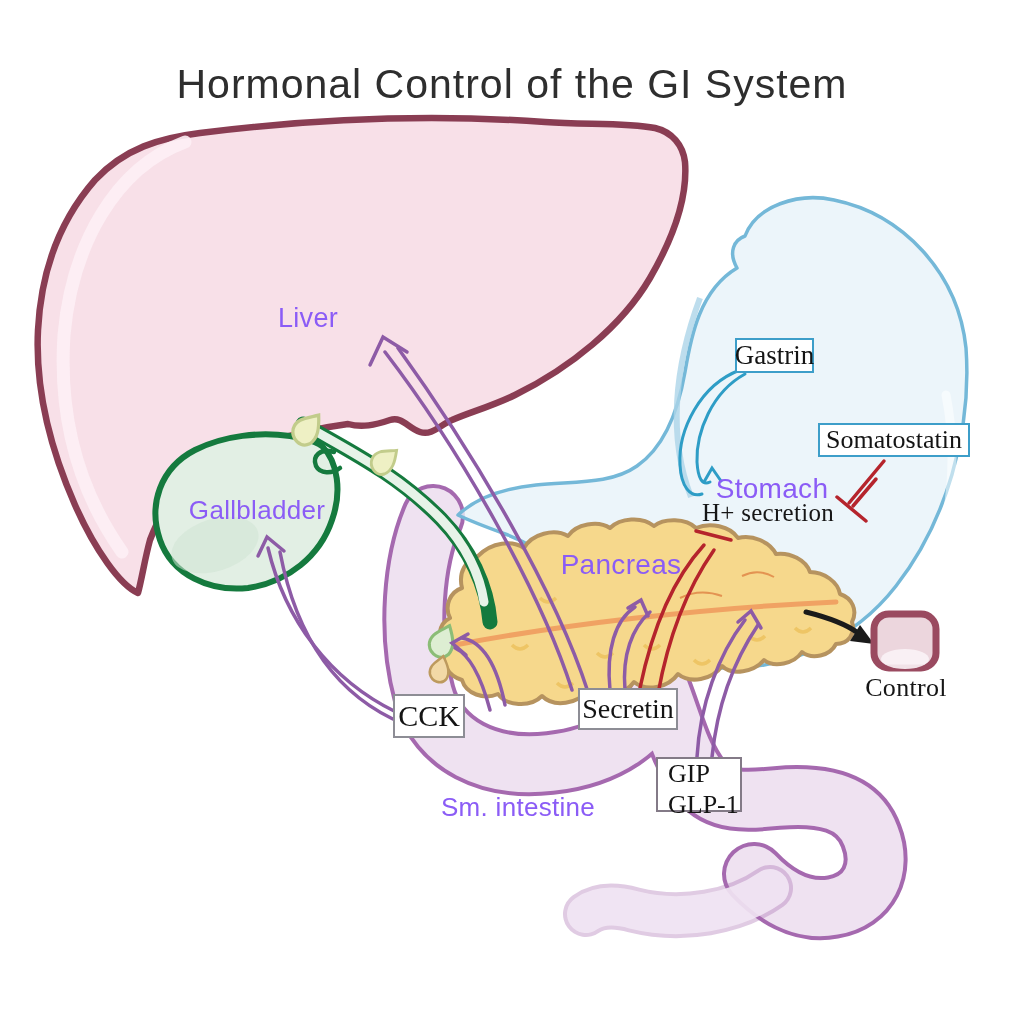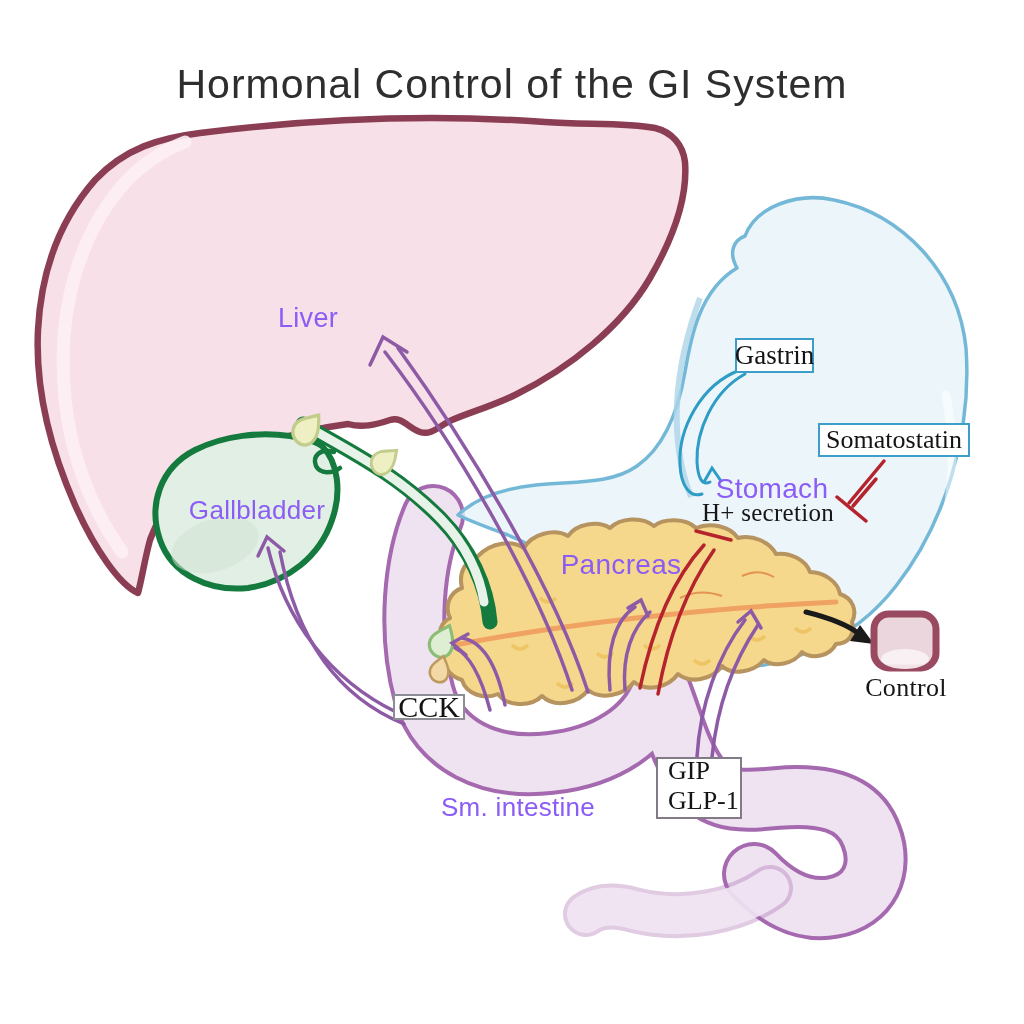--- a/index.html
+++ b/index.html
@@ -10,24 +10,24 @@
          font-size:41px;font-weight:400;letter-spacing:1px;color:#2e2e2e;white-space:nowrap;}
   .olabel{position:absolute;transform:translate(-50%,-50%);color:#8b5cf6;
           font-weight:500;letter-spacing:.3px;white-space:nowrap;}
   .serif{font-family:"Liberation Serif",serif;font-weight:400;color:#161616;}
   .hbox{position:absolute;background:#ffffff;border:2px solid #8d8d95;box-sizing:border-box;
         display:flex;align-items:center;justify-content:center;line-height:1;
         font-family:"Liberation Serif",serif;color:#141414;}
   .hbox.blue{border-color:#3d9ec9;}
   #box-gastrin{left:735px;top:338px;width:79px;height:35px;font-size:27px;}
   #box-somatostatin{left:818px;top:423px;width:152px;height:34px;font-size:26px;}
-  #box-cck{left:393px;top:694px;width:72px;height:26px;font-size:30px;justify-content:center;}
+  #box-cck{left:393px;top:694px;width:72px;height:44px;font-size:30px;justify-content:center;}
   #box-secretin{left:578px;top:688px;width:100px;height:42px;font-size:28px;}
-  #box-gip{left:656px;top:757px;width:86px;height:62px;font-size:26px;border-color:#837a87;
-           flex-direction:column;align-items:flex-start;justify-content:flex-end;
+  #box-gip{left:656px;top:757px;width:86px;height:55px;font-size:26px;border-color:#837a87;
+           flex-direction:column;align-items:flex-start;justify-content:flex-start;
            padding-left:10px;line-height:1.18;}
   #lbl-liver{left:308px;top:318px;font-size:27px;}
   #lbl-gallbladder{left:257px;top:510px;font-size:26px;}
   #lbl-stomach{left:772px;top:489px;font-size:28px;}
   #lbl-hsecretion{left:768px;top:513px;font-size:25px;font-weight:400;}
   #lbl-pancreas{left:621px;top:565px;font-size:28px;}
   #lbl-smintestine{left:518px;top:807px;font-size:26px;}
   #lbl-insulin{left:906px;top:688px;font-size:26px;font-weight:400;}
 </style>
 </head>
@@ -179,18 +179,21 @@
 
   <div class="hbox blue" id="box-gastrin">
     <span>Gastrin</span>
   </div>
   <div class="hbox blue" id="box-somatostatin">
     <span>Somatostatin</span>
   </div>
   <div class="hbox" id="box-cck">
     <span>CCK</span>
   </div>
+  <div class="hbox" id="box-secretin">
+    <span>Secretin</span>
+  </div>
   <div class="hbox" id="box-gip">
     <span>GIP</span>
     <span>GLP-1</span>
   </div>
 
 </div>
 
 </body></html>

